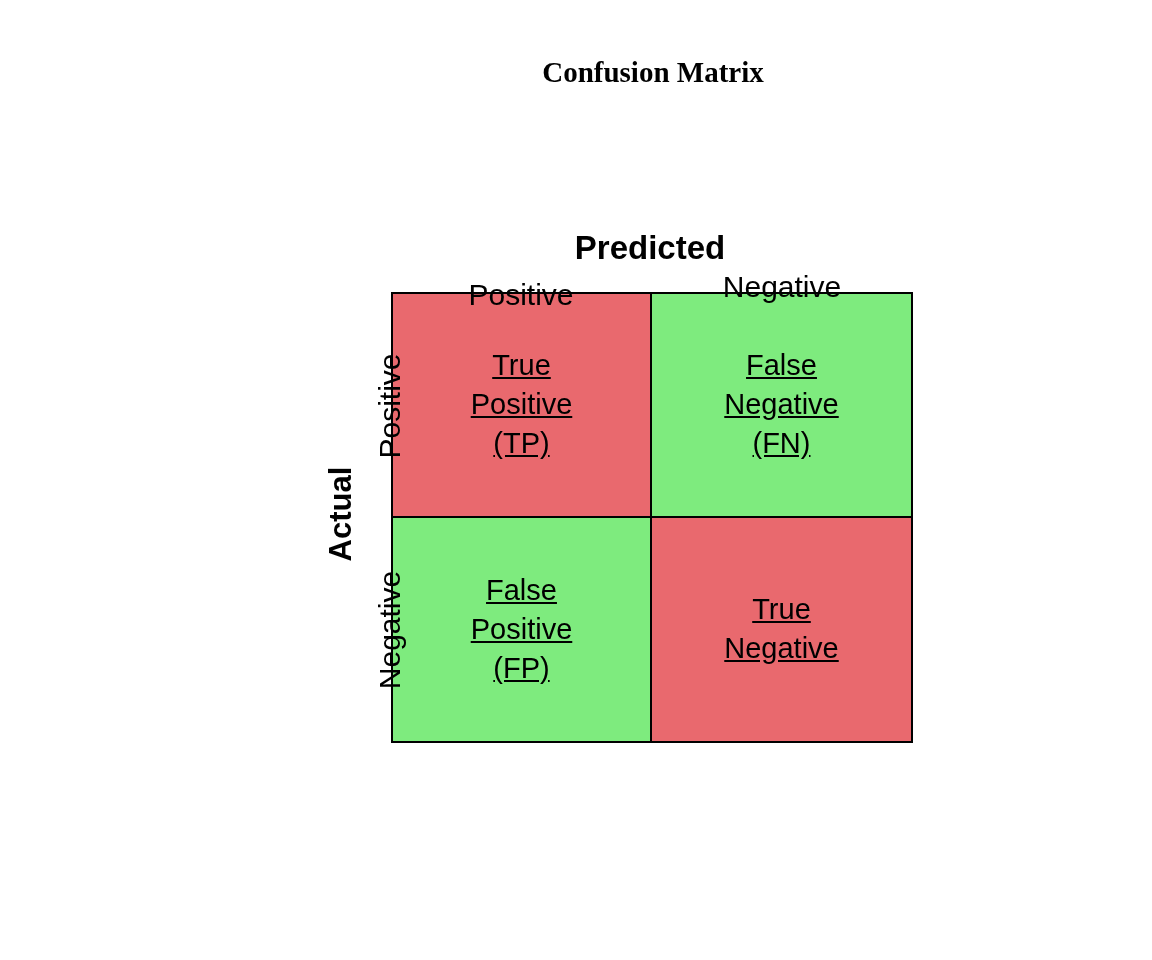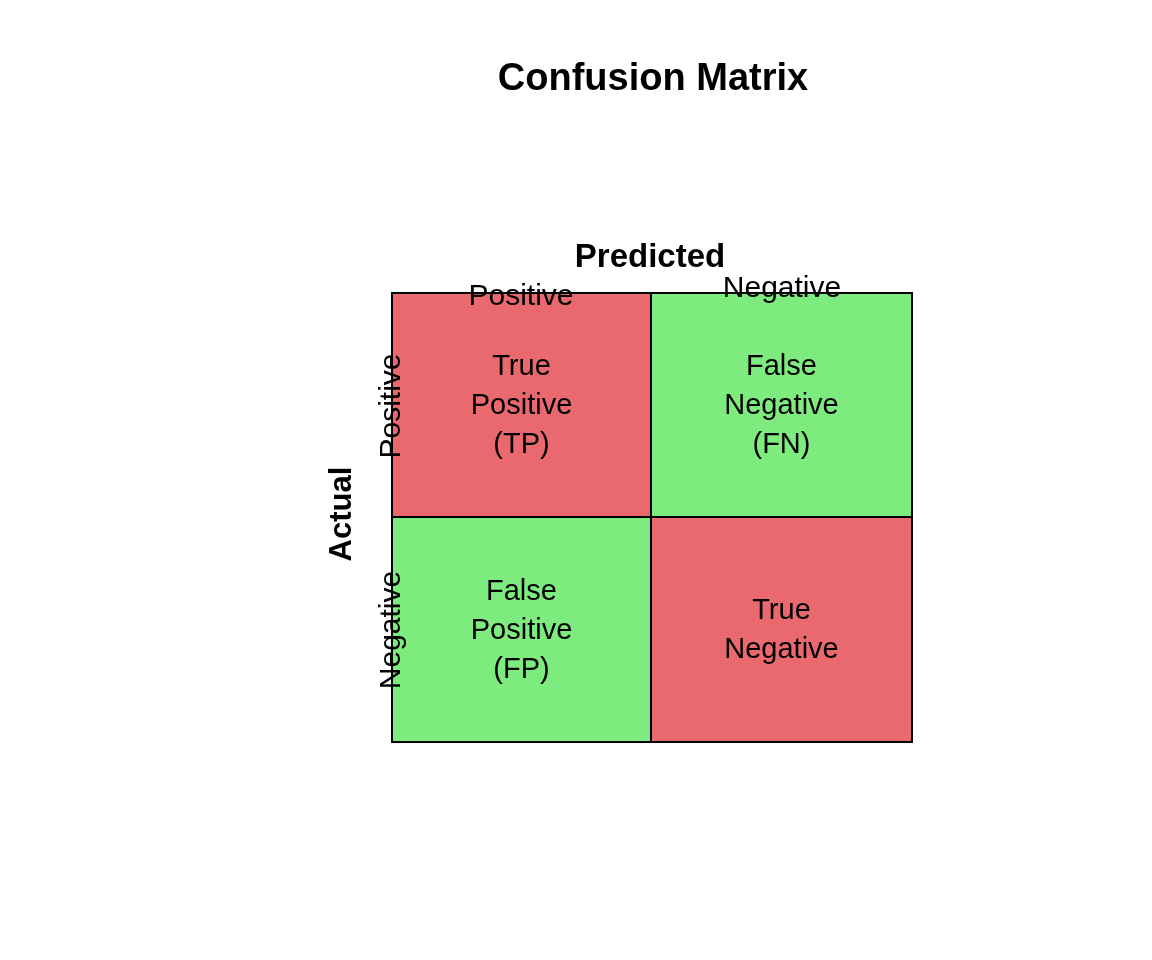--- a/index.html
+++ b/index.html
@@ -9,34 +9,34 @@
     height: 960px;
     background: #ffffff;
     font-family: "Liberation Sans", sans-serif;
     color: #000000;
     overflow: hidden;
   }
   .fig-title {
     position: absolute;
     left: 653px; top: 57px;
     transform: translateX(-50%);
-    font-size: 38px;
+    font-size: 29px;
     font-weight: bold;
     white-space: nowrap;
     line-height: 1.1;
+    font-family: Liberation Serif, serif;
   }
   .x-axis-title {
     position: absolute;
     left: 650px; top: 230px;
     transform: translateX(-50%);
     font-size: 33px;
     font-weight: bold;
     white-space: nowrap;
     line-height: 1.1;
-    margin-top: 8px;
   }
   .col-label {
     position: absolute;
     transform: translateX(-50%);
     font-size: 30px;
     white-space: nowrap;
     line-height: 34px;
     z-index: 3;
   }
   .col-label.pos { left: 521px; top: 278px; }
@@ -74,21 +74,21 @@
     display: flex;
     align-items: center;
     justify-content: center;
     text-align: center;
     font-size: 29px;
     line-height: 39px;
   }
   .cell.tl { border-right: 2px solid #000000; border-bottom: 2px solid #000000; }
   .cell.tr { border-bottom: 2px solid #000000; }
   .cell.bl { border-right: 2px solid #000000; }
-  .cell-line { display: block; }
+  .cell-line { display: block; text-decoration: underline; }
 </style>
 </head>
 <body>
 
 <div class="canvas">
 
   <div class="fig-title">Confusion Matrix</div>
 
   <div class="x-axis-title">Predicted</div>
 

